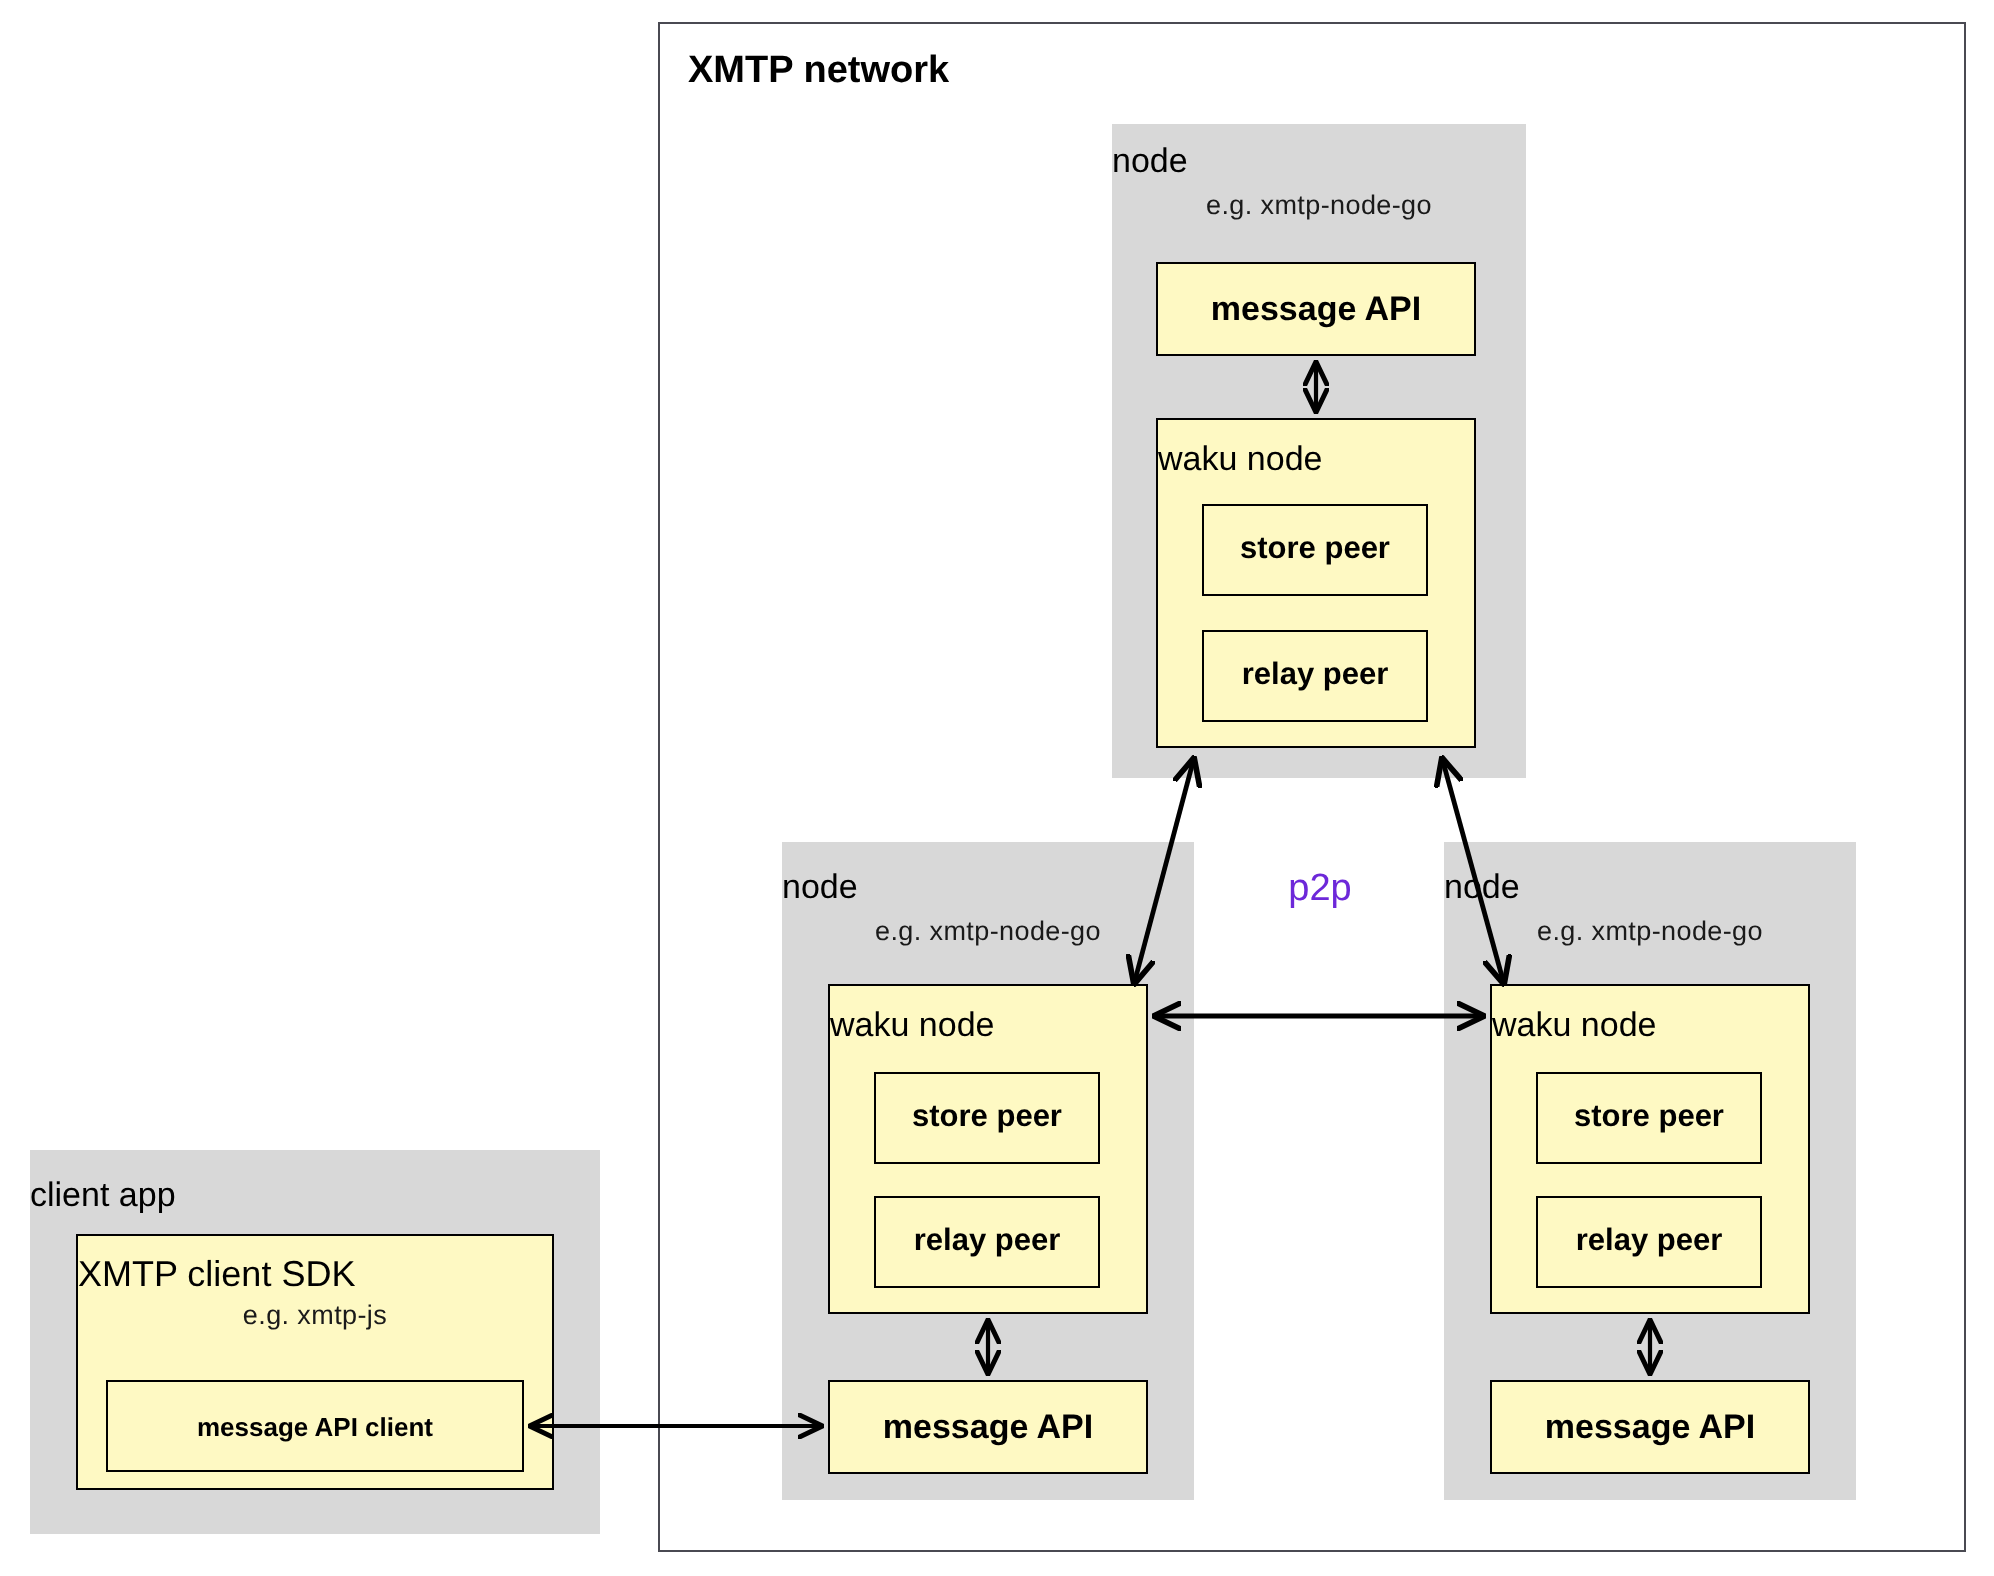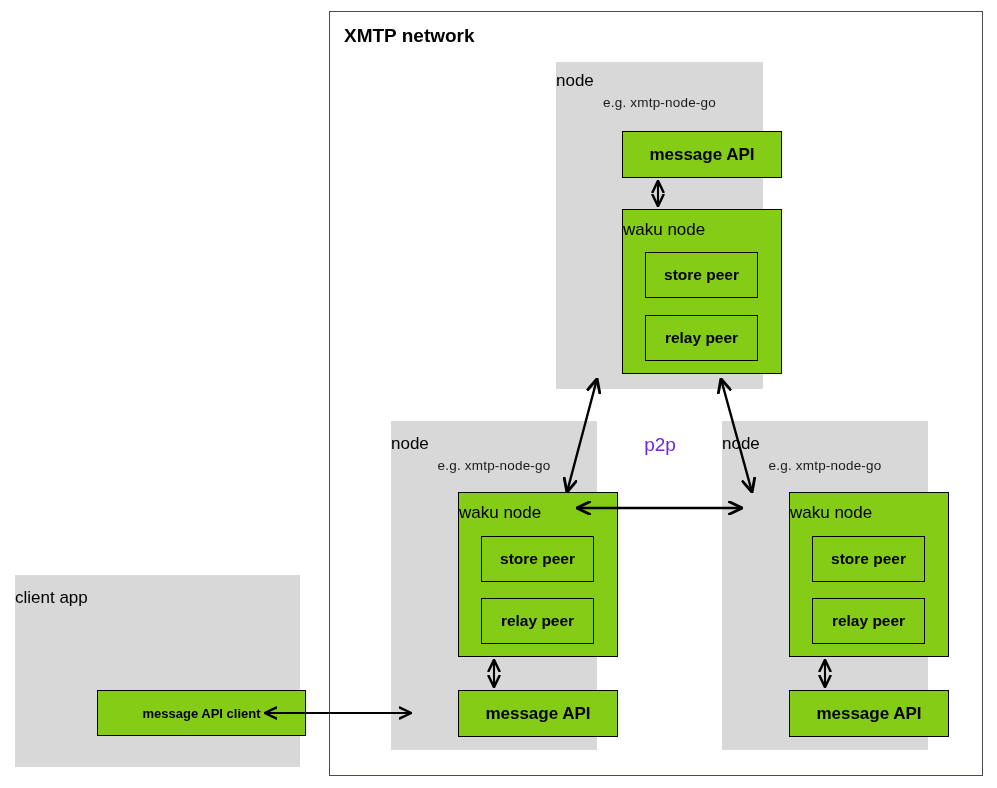--- a/index.html
+++ b/index.html
@@ -28,23 +28,22 @@
   .outer-frame {
     border: 1.6px solid #4a4a52;
     background: transparent;
   }
 
   .group-box {
     background: #d8d8d8;
   }
 
   .node-box {
-    background: #84cc16;
+    background: #fef9c3;
     border: 1.6px solid #000000;
-    margin-left: 44px;
   }
 
   .title-bold {
     font-weight: normal;
     color: #000000;
     text-align: left;
     white-space: nowrap;
   }
 
   .subtitle {
@@ -143,20 +142,24 @@
   <div class="abs node-box box-label" style="left:768px; top:598px; width:113px; height:46px; font-size:15.5px;">relay peer</div>
 
   <div class="abs node-box box-label" style="left:745px; top:690px; width:160px; height:47px; font-size:17px;">message API</div>
 
   <div class="abs plain-label" style="left:605px; top:434px; width:110px; font-size:19px;">p2p</div>
 
   <div class="abs group-box" style="left:15px; top:575px; width:285px; height:192px;"></div>
 
   <div class="abs title-bold" style="left:15px; top:588px; width:285px; font-size:17px;">client app</div>
 
+  <div class="abs node-box" style="left:38px; top:617px; width:239px; height:128px;">
+    <div class="title-bold" style="margin-top:9px; font-size:18px;">XMTP client SDK</div>
+    <div class="subtitle" style="margin-top:2px; font-size:13.5px;">e.g. xmtp-js</div>
+  </div>
 
   <div class="abs node-box box-label" style="left:53px; top:690px; width:209px; height:46px; font-size:13px;">message API client</div>
 
   <svg class="arrow-layer" viewBox="0 0 997 788" xmlns="http://www.w3.org/2000/svg">
     <defs>
       <marker id="ah" viewBox="0 0 10 10" refX="9.2" refY="5" markerWidth="6.2" markerHeight="6.2" orient="auto-start-reverse">
         <path d="M 0.6 0.8 L 9.4 5 L 0.6 9.2" fill="none" stroke="#000000" stroke-width="1.9" stroke-linecap="round" stroke-linejoin="round"></path>
       </marker>
     </defs>
 

